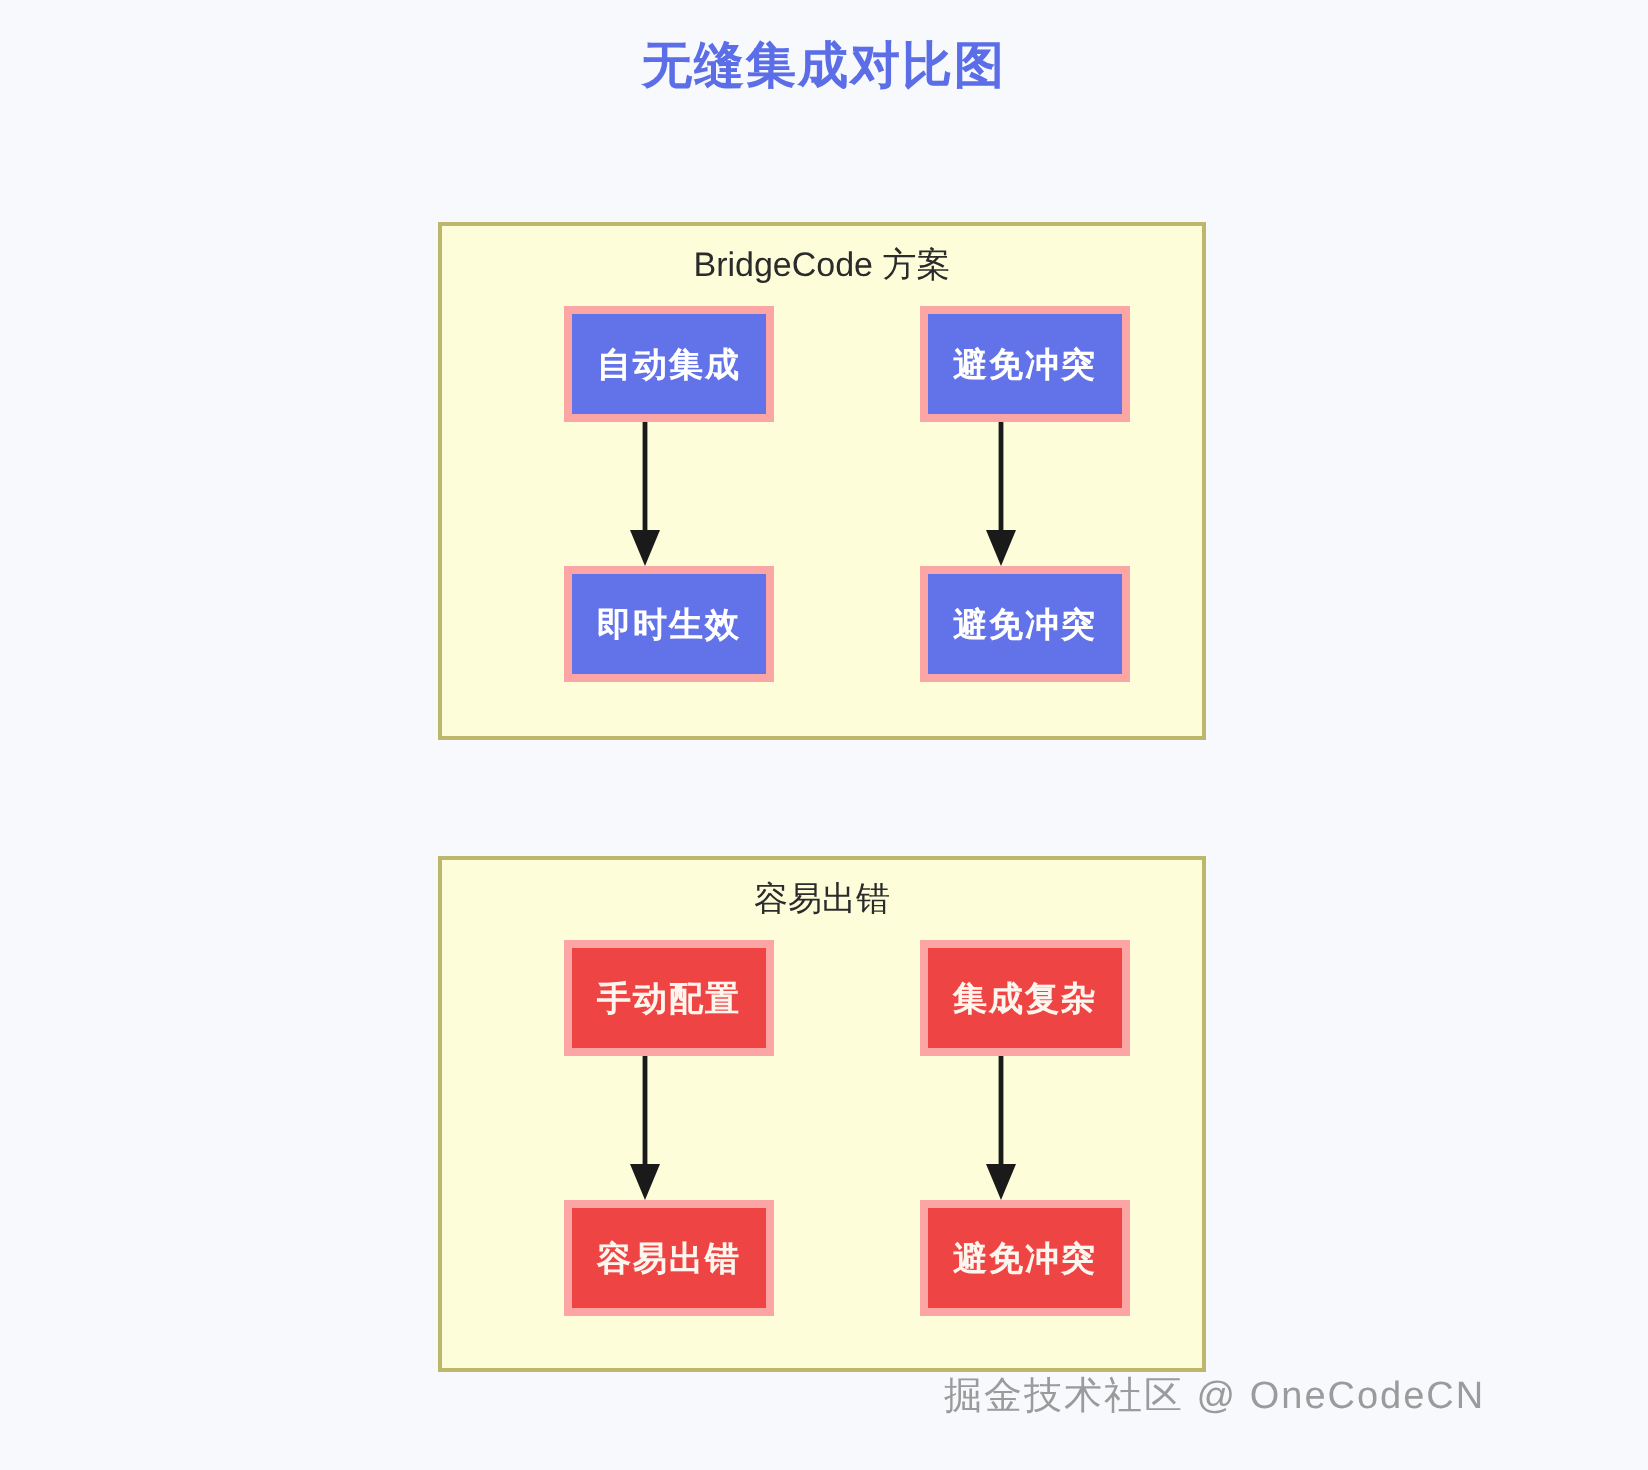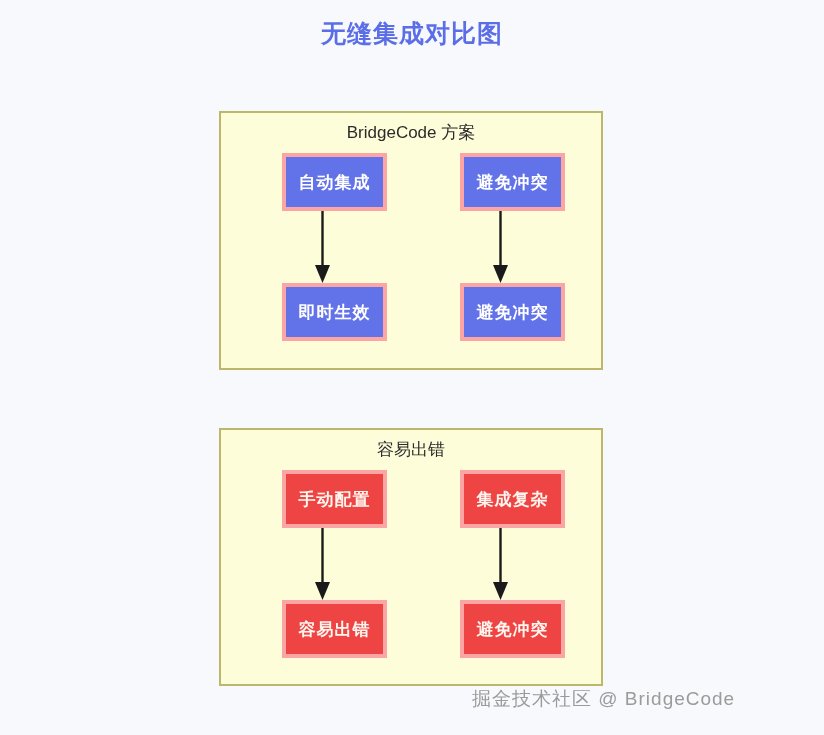--- a/index.html
+++ b/index.html
@@ -148,15 +148,15 @@
         <line class="arrow-line" x1="101.5" y1="98" x2="101.5" y2="158"></line>
         <polygon class="arrow-head" points="101.5,170 94,152 109,152"></polygon>
       </g>
       <g>
         <line class="arrow-line" x1="279.5" y1="98" x2="279.5" y2="158"></line>
         <polygon class="arrow-head" points="279.5,170 272,152 287,152"></polygon>
       </g>
     </svg>
   </div>
 
-  <div class="watermark">掘金技术社区 @ BridgeCode</div>
+  <div class="watermark">掘金技术社区 @ OneCodeCN</div>
 
 </div>
 
 </body></html>

